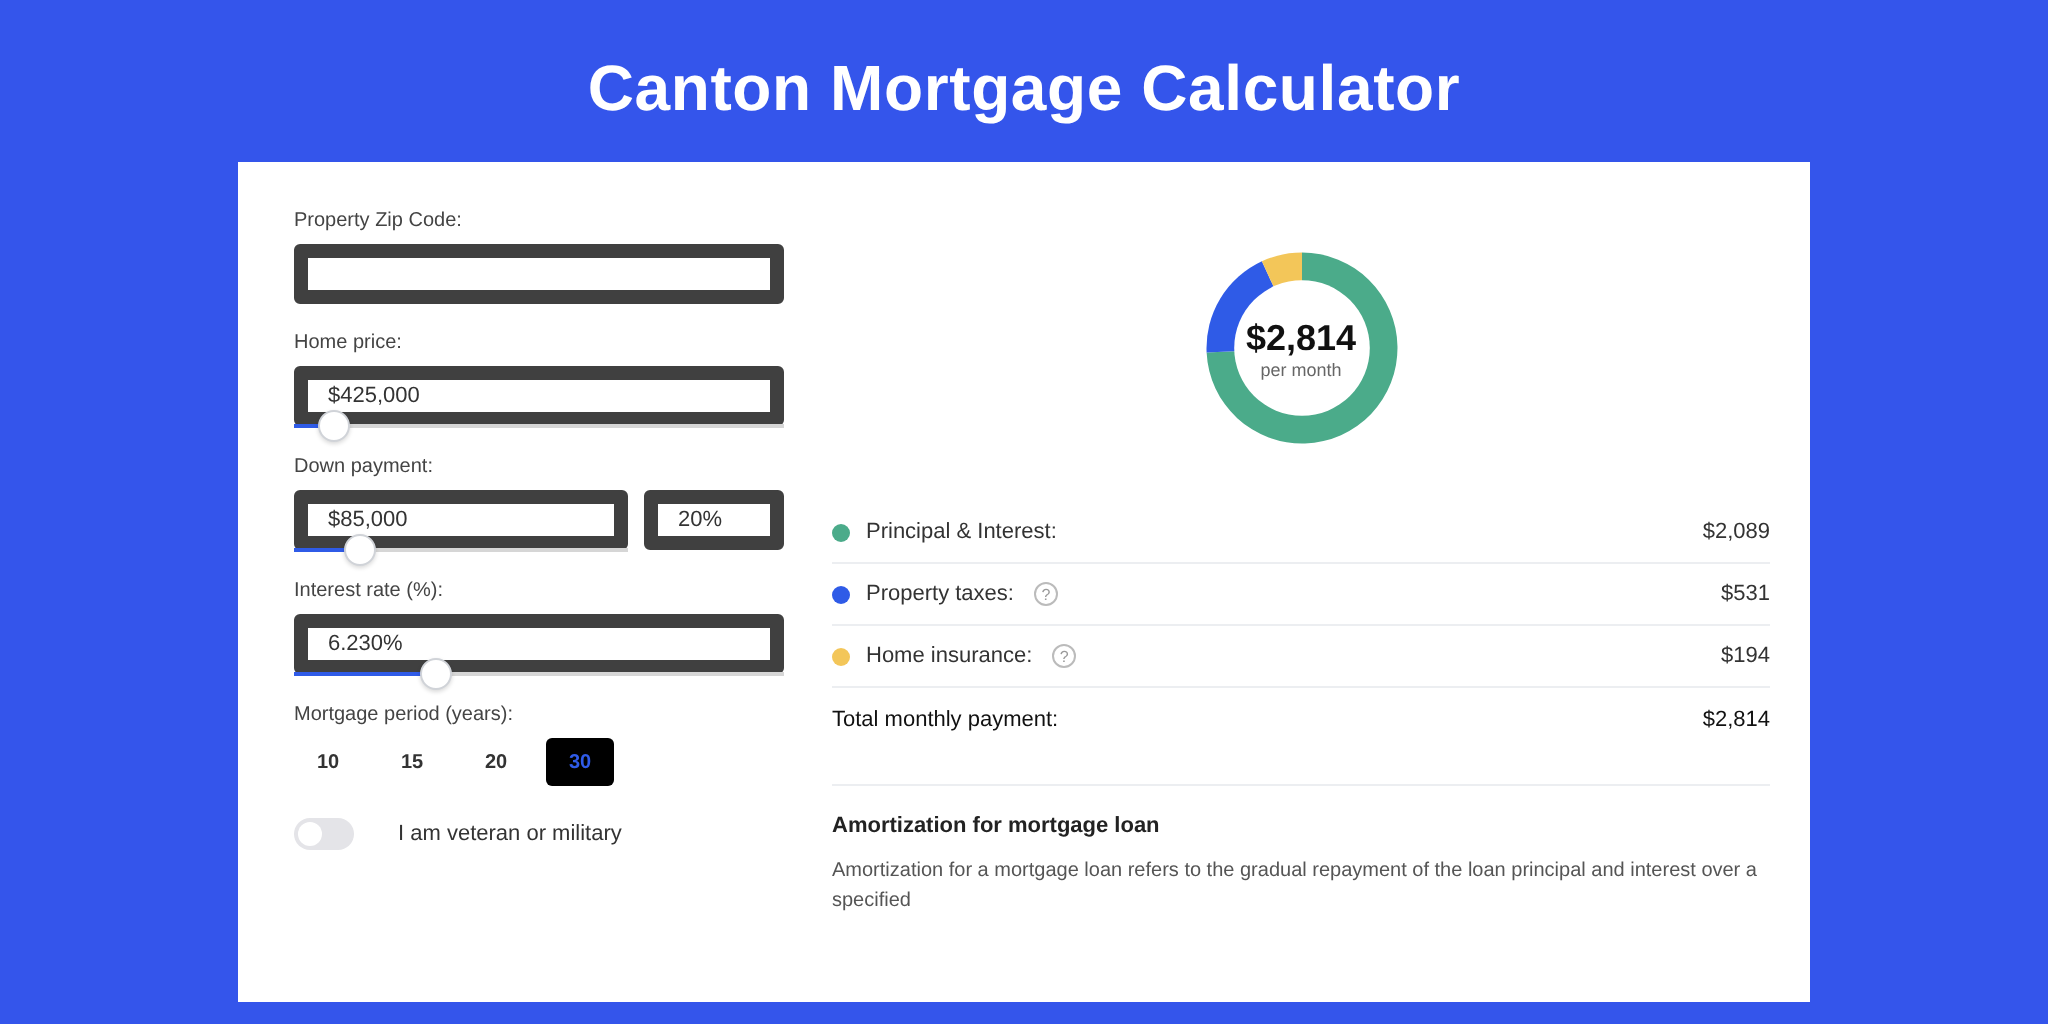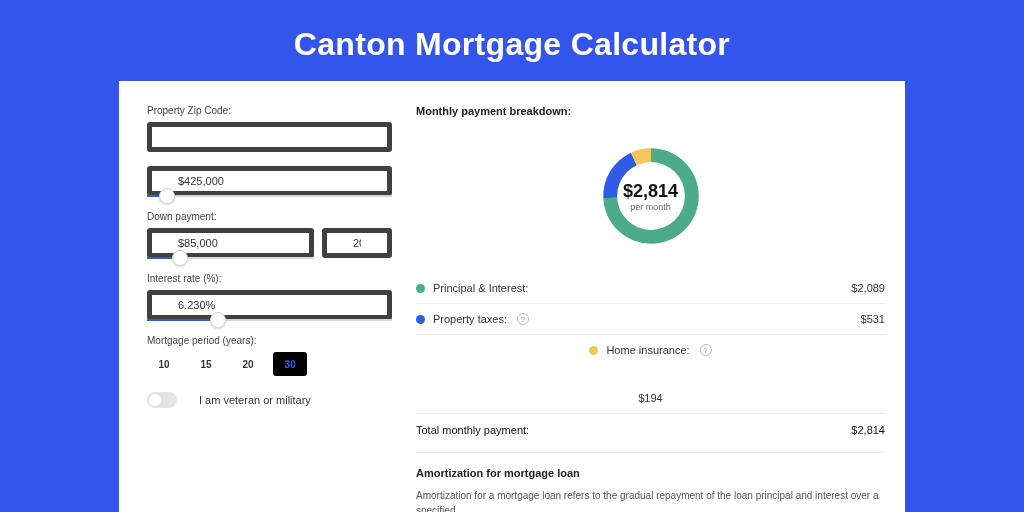--- a/index.html
+++ b/index.html
@@ -34,23 +34,23 @@
   }
   .form-label {
     font-size: 10px;
     color: #444;
     margin-bottom: 6px;
     display: block;
   }
   .text-input {
     width: 100%;
     height: 30px;
-    border: 5px solid #404040;
+    border: 7px solid #404040;
     border-radius: 3px;
-    padding: 0 26px;
+    padding: 0 10px;
     font-size: 11px;
     color: #333;
   }
   .field { margin-bottom: 14px; position: relative; }
   .slider-track {
     position: relative;
     height: 2px;
     background: #d6d6d6;
     margin-top: -1px;
   }
@@ -149,21 +149,21 @@
   .legend-row {
     display: flex;
     align-items: center;
     justify-content: space-between;
     padding: 9px 0;
     border-bottom: 1px solid #eceef1;
     font-size: 11px;
     color: #333;
     gap: 36px;
   }
-  .legend-row:last-of-type { border-bottom: none; flex-direction: column; }
+  .legend-row:last-of-type { border-bottom: none; }
   .legend-left { display: flex; align-items: center; gap: 8px; }
   .dot { width: 9px; height: 9px; border-radius: 50%; }
   .info-icon {
     width: 12px; height: 12px;
     border: 1px solid #bbb;
     border-radius: 50%;
     display: inline-flex;
     align-items: center;
     justify-content: center;
     font-size: 8px;
@@ -175,21 +175,21 @@
     justify-content: space-between;
     padding: 10px 0 14px;
     font-size: 11px;
     font-weight: 400;
     color: #111;
     border-top: 1px solid #eceef1;
   }
   .amort-card {
     border-top: 1px solid #eceef1;
     padding-top: 14px;
-    margin-top: 2px;
+    margin-top: 12px;
   }
   .amort-text {
     font-size: 10px;
     color: #555;
     line-height: 1.45;
   }
 </style>
 </head>
 <body>
 
@@ -198,20 +198,21 @@
 <div class="card">
 
   <div class="left">
 
     <div class="field">
       <label class="form-label">Property Zip Code:</label>
       <input class="text-input" value="" style="">
     </div>
 
     <div class="field">
+      <label class="form-label">Home price:</label>
       <input class="text-input" value="$425,000" style="">
       <div class="slider-track">
         <div class="slider-fill" id="price-fill" style="width: 8%;"></div>
         <div class="slider-thumb" id="price-thumb" style="left: 8%;"></div>
       </div>
     </div>
 
     <div class="field">
       <label class="form-label">Down payment:</label>
       <div class="dual">
@@ -248,21 +249,20 @@
     </div>
 
     <div class="toggle-row">
       <div class="toggle"></div>
       <span>I am veteran or military</span>
     </div>
 
   </div>
 
   <div class="right">
-    <div class="breakdown-title">Monthly payment breakdown:</div>
 
     <div class="donut-wrap">
       <div class="donut">
         <svg width="126" height="126" viewBox="0 0 42 42">
           <g id="donut-arcs">
               <path d="M 21 21 L 21 5.0845 A 15.9155 15.9155 0 1 1 5.102835609671342 21.763743803160736 Z" fill="#4bab8a"></path>
               <path d="M 21 21 L 5.102835609671342 21.763743803160736 A 15.9155 15.9155 0 0 1 14.319479370143704 6.554454514831763 Z" fill="#2f5be7"></path>
               <path d="M 21 21 L 14.319479370143704 6.554454514831763 A 15.9155 15.9155 0 0 1 21.00000000000001 5.0845 Z" fill="#f3c659"></path>
             </g>
           <circle cx="21" cy="21" r="11.3" fill="#fff"></circle>

